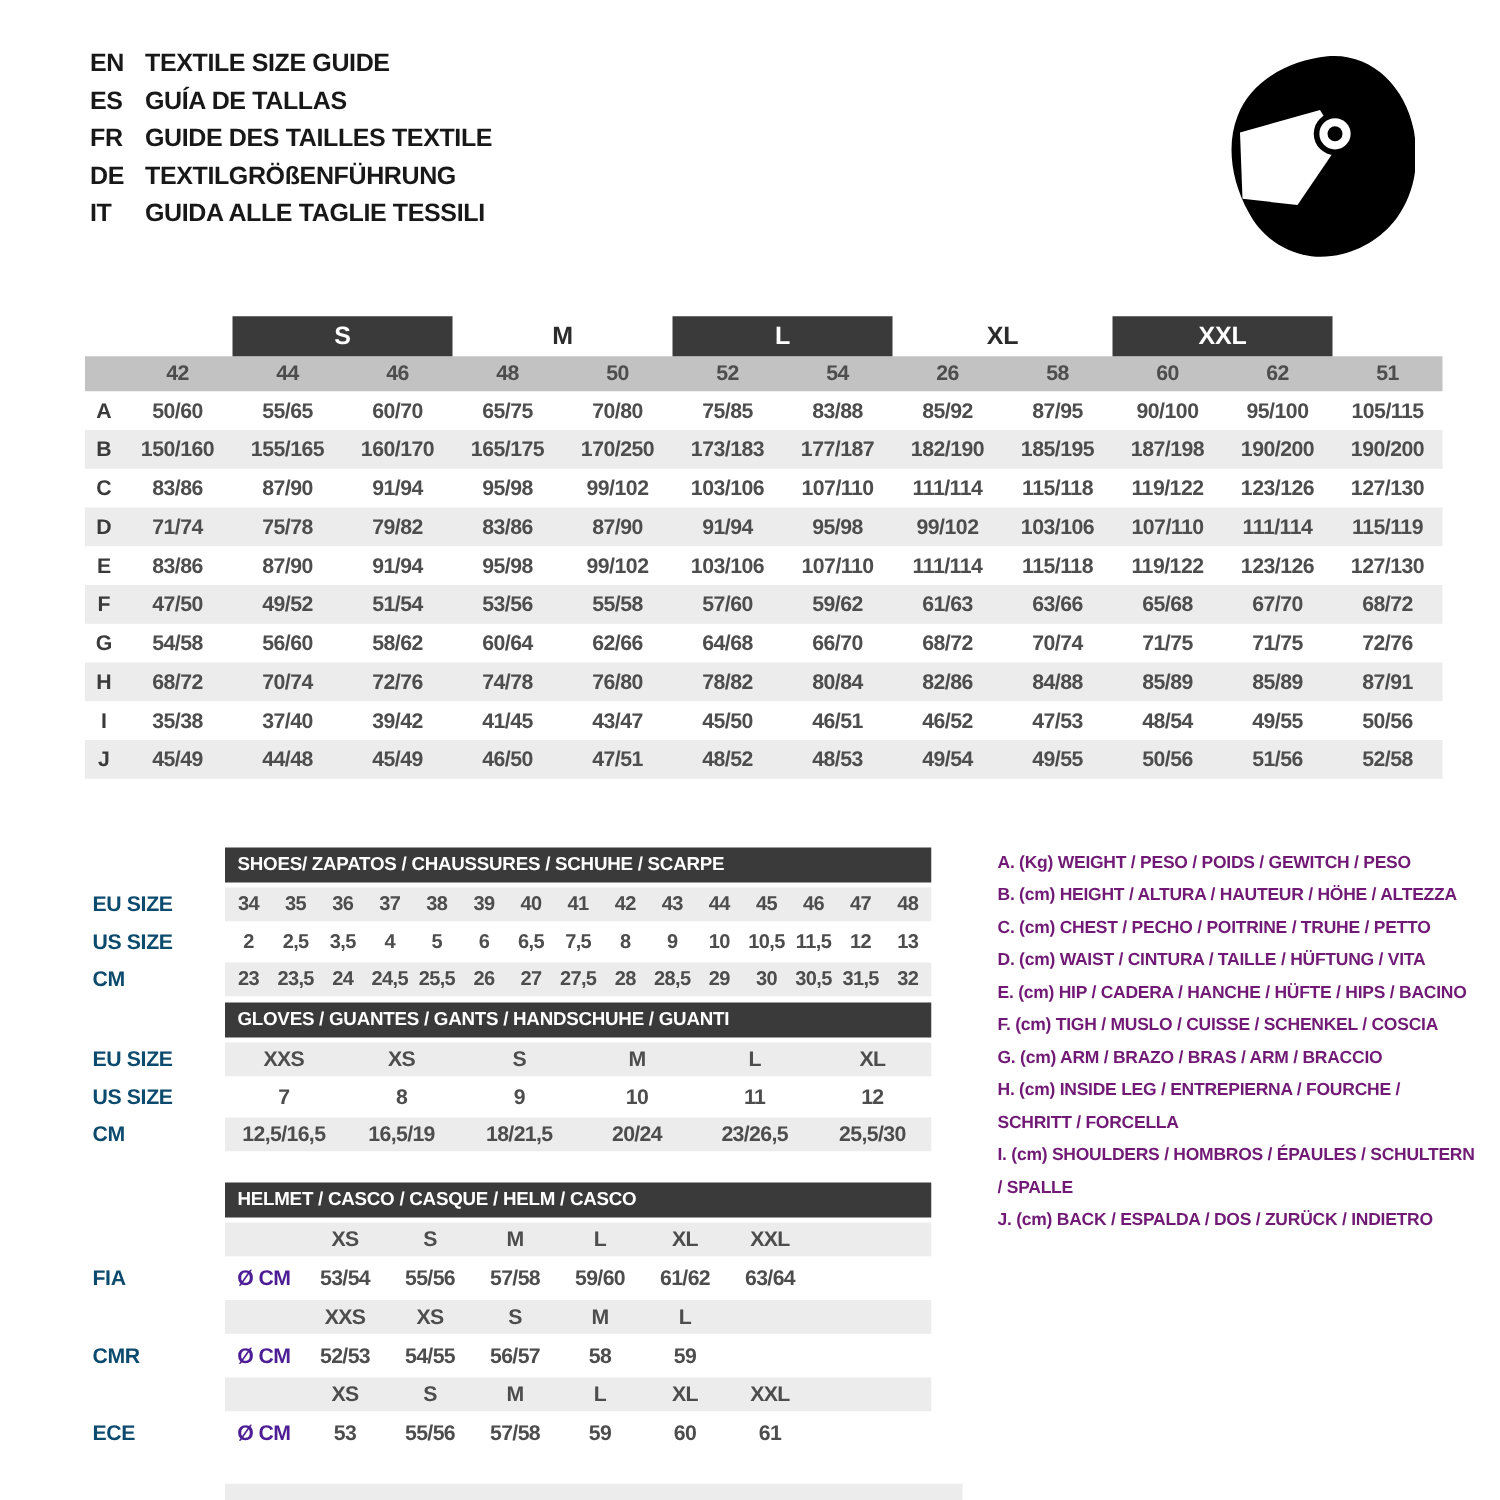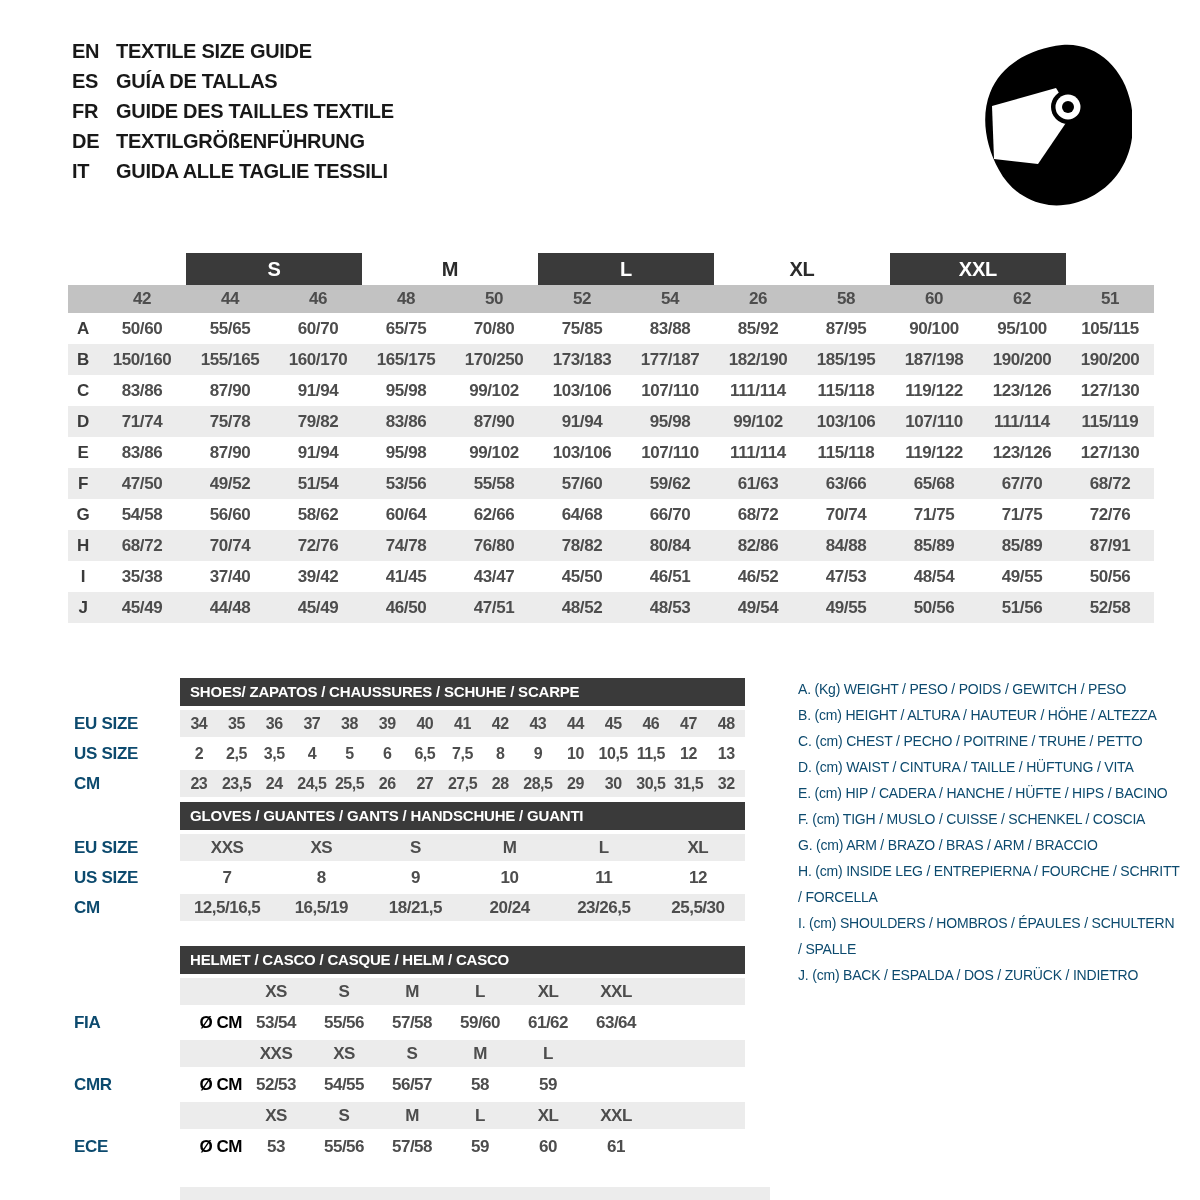--- a/index.html
+++ b/index.html
@@ -37,25 +37,25 @@
   .lrow { display:grid; grid-template-columns:112px 565px; margin-bottom:3px; align-items:center; }
   .block.helmet .lrow { margin-bottom:4px; }
   .side-label { font-weight:bold; font-size:17px; color:#0c4a6e; letter-spacing:-0.3px; padding-left:6px; }
   .content { display:grid; height:27px; align-items:center; }
   .content.gray { background:#ececec; }
   .cols15 { grid-template-columns:repeat(15, 1fr); }
   .cols6 { grid-template-columns:repeat(6, 1fr); }
   .colsHelmet { grid-template-columns:62px repeat(6, 68px) 1fr; }
   .vcell { text-align:center; font-weight:bold; font-size:16px; color:#4d4d4d; letter-spacing:-0.5px; white-space:nowrap; }
   .cols6 .vcell, .colsHelmet .vcell { font-size:17px; }
-  .vcell.unit { color:#000000;text-align:right; }
+  .vcell.unit { color:#4c1d95; }
 
   
   .legend { position:absolute; left:798px; top:676px; width:382px; }
-  .legend-item { font-weight:normal; font-size:14px; color:#0c4a6e; line-height:26px; letter-spacing:-0.2px; }
+  .legend-item { font-weight:bold; font-size:14px; color:#701a75; line-height:26px; letter-spacing:-0.2px; }
 
   
   .bottom-crop-bar { position:absolute; left:180px; top:1187px; width:590px; height:13px; background:#ececec; }
 </style>
 </head>
 <body>
 
 <div class="canvas">
 
   <div class="langs" id="langs">

